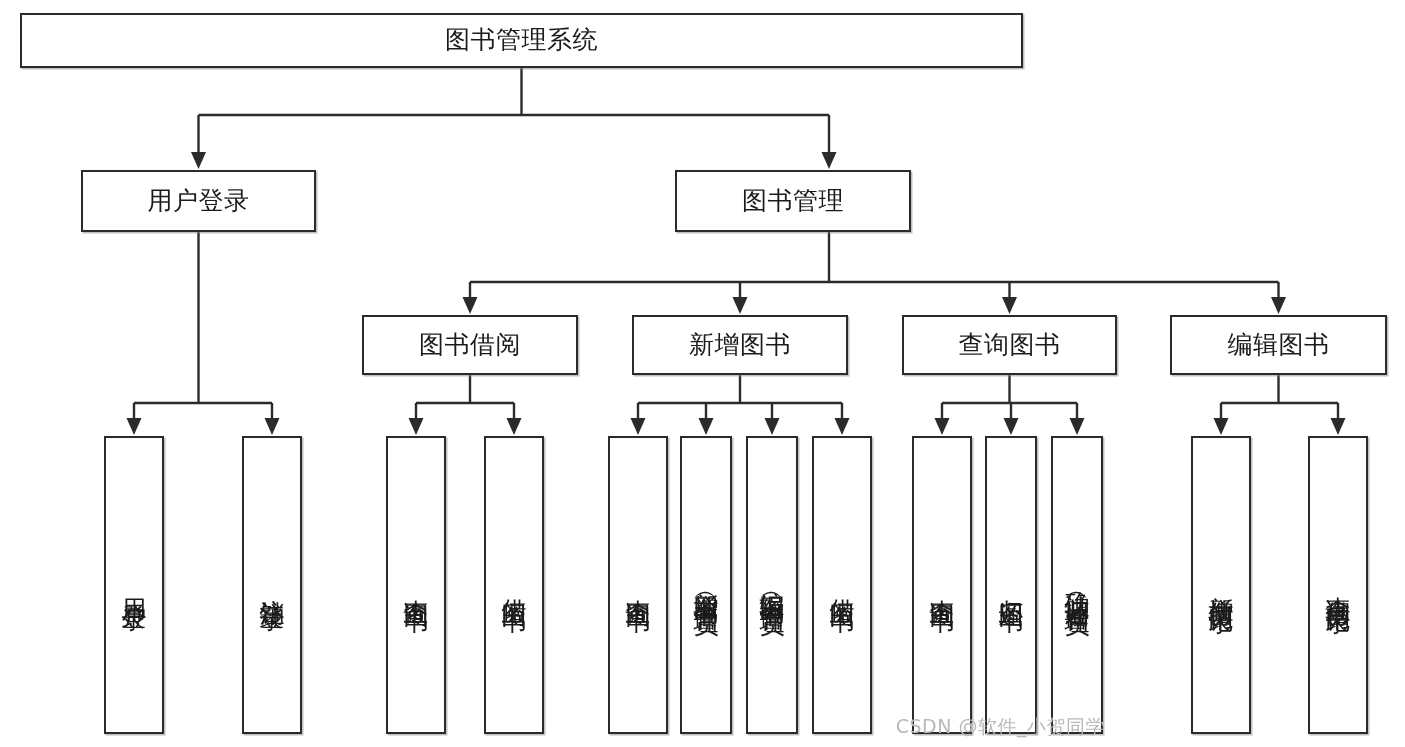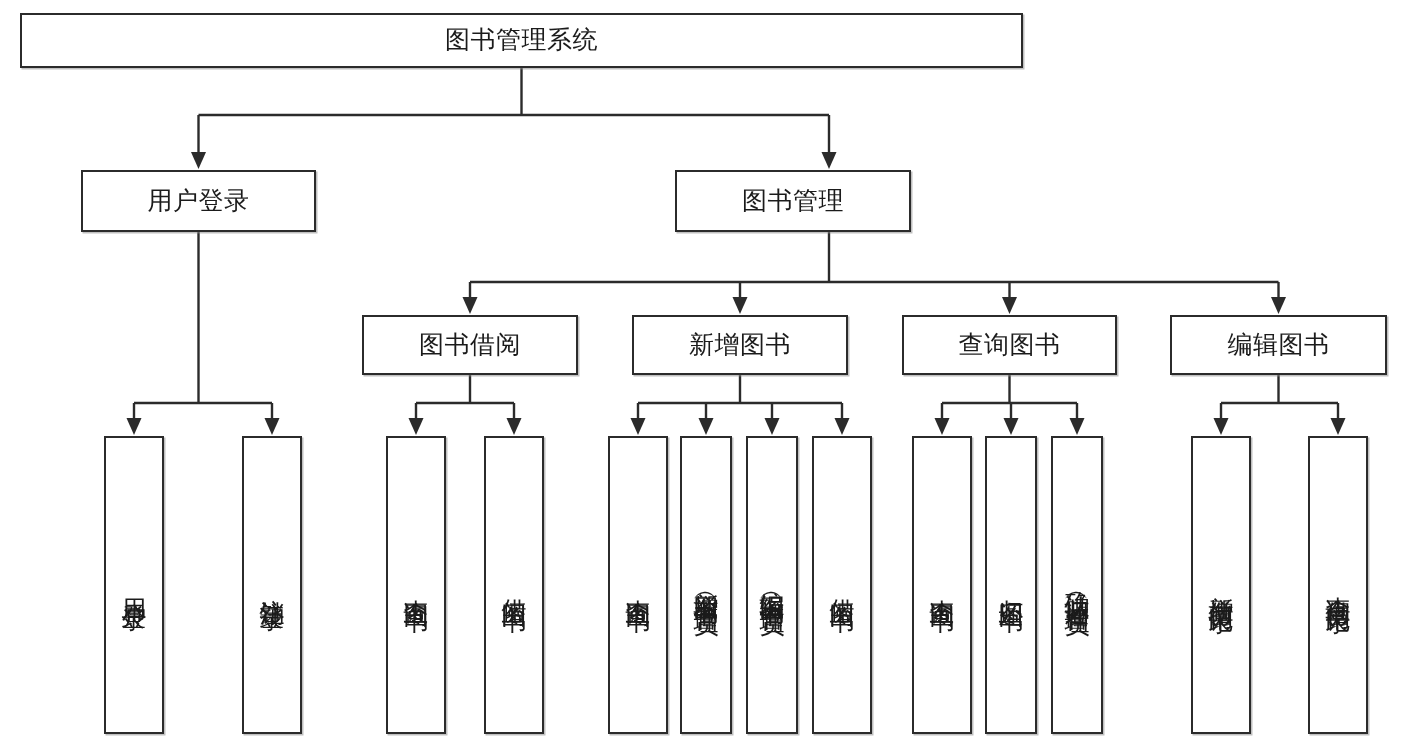--- a/index.html
+++ b/index.html
@@ -185,13 +185,14 @@
       <div class="node vert" id="node-leaf_confirm_return" style="left: 1051px; top: 436px; width: 52px; height: 298px;">
         <span class="label">确认归还（管理员）</span>
       </div>
       <div class="node vert" id="node-leaf_add_record" style="left: 1191px; top: 436px; width: 60px; height: 298px;">
         <span class="label">新增借阅记录</span>
       </div>
       <div class="node vert" id="node-leaf_query_record" style="left: 1308px; top: 436px; width: 60px; height: 298px;">
         <span class="label">查询借阅记录</span>
       </div>
     </div>
+  <div class="watermark">CSDN @软件_小贺同学</div>
 </div>
 
 </body></html>

